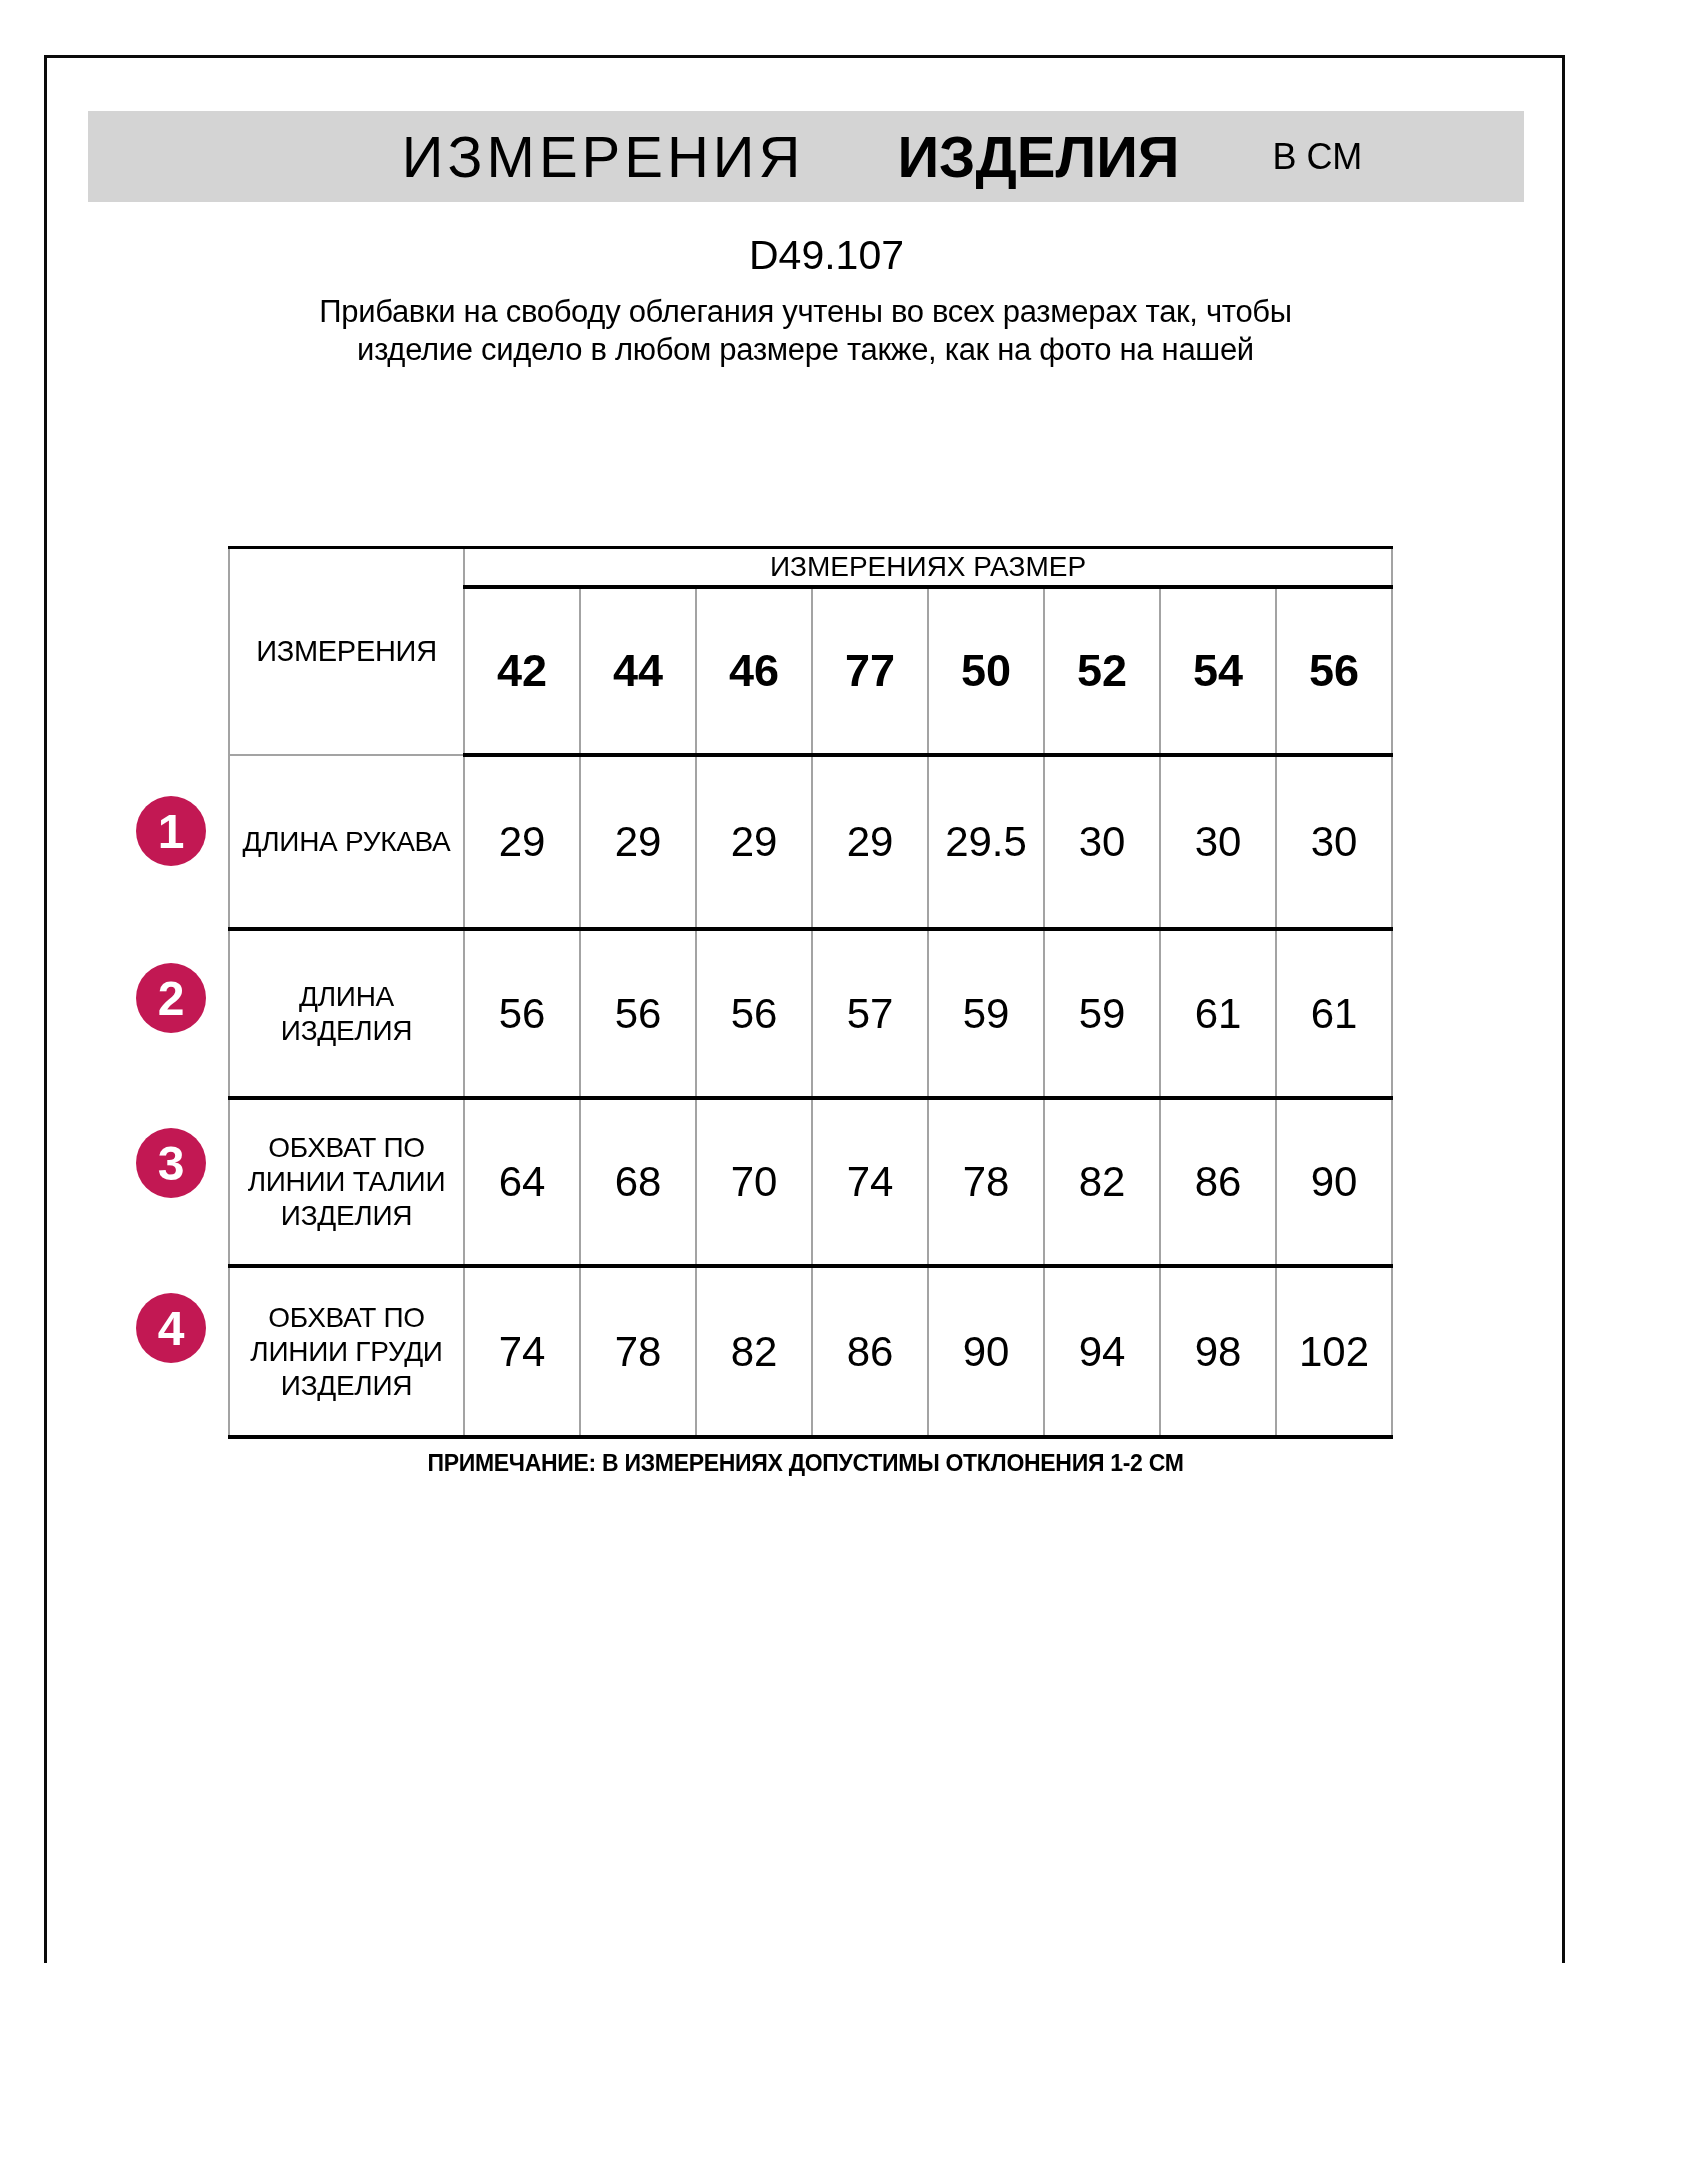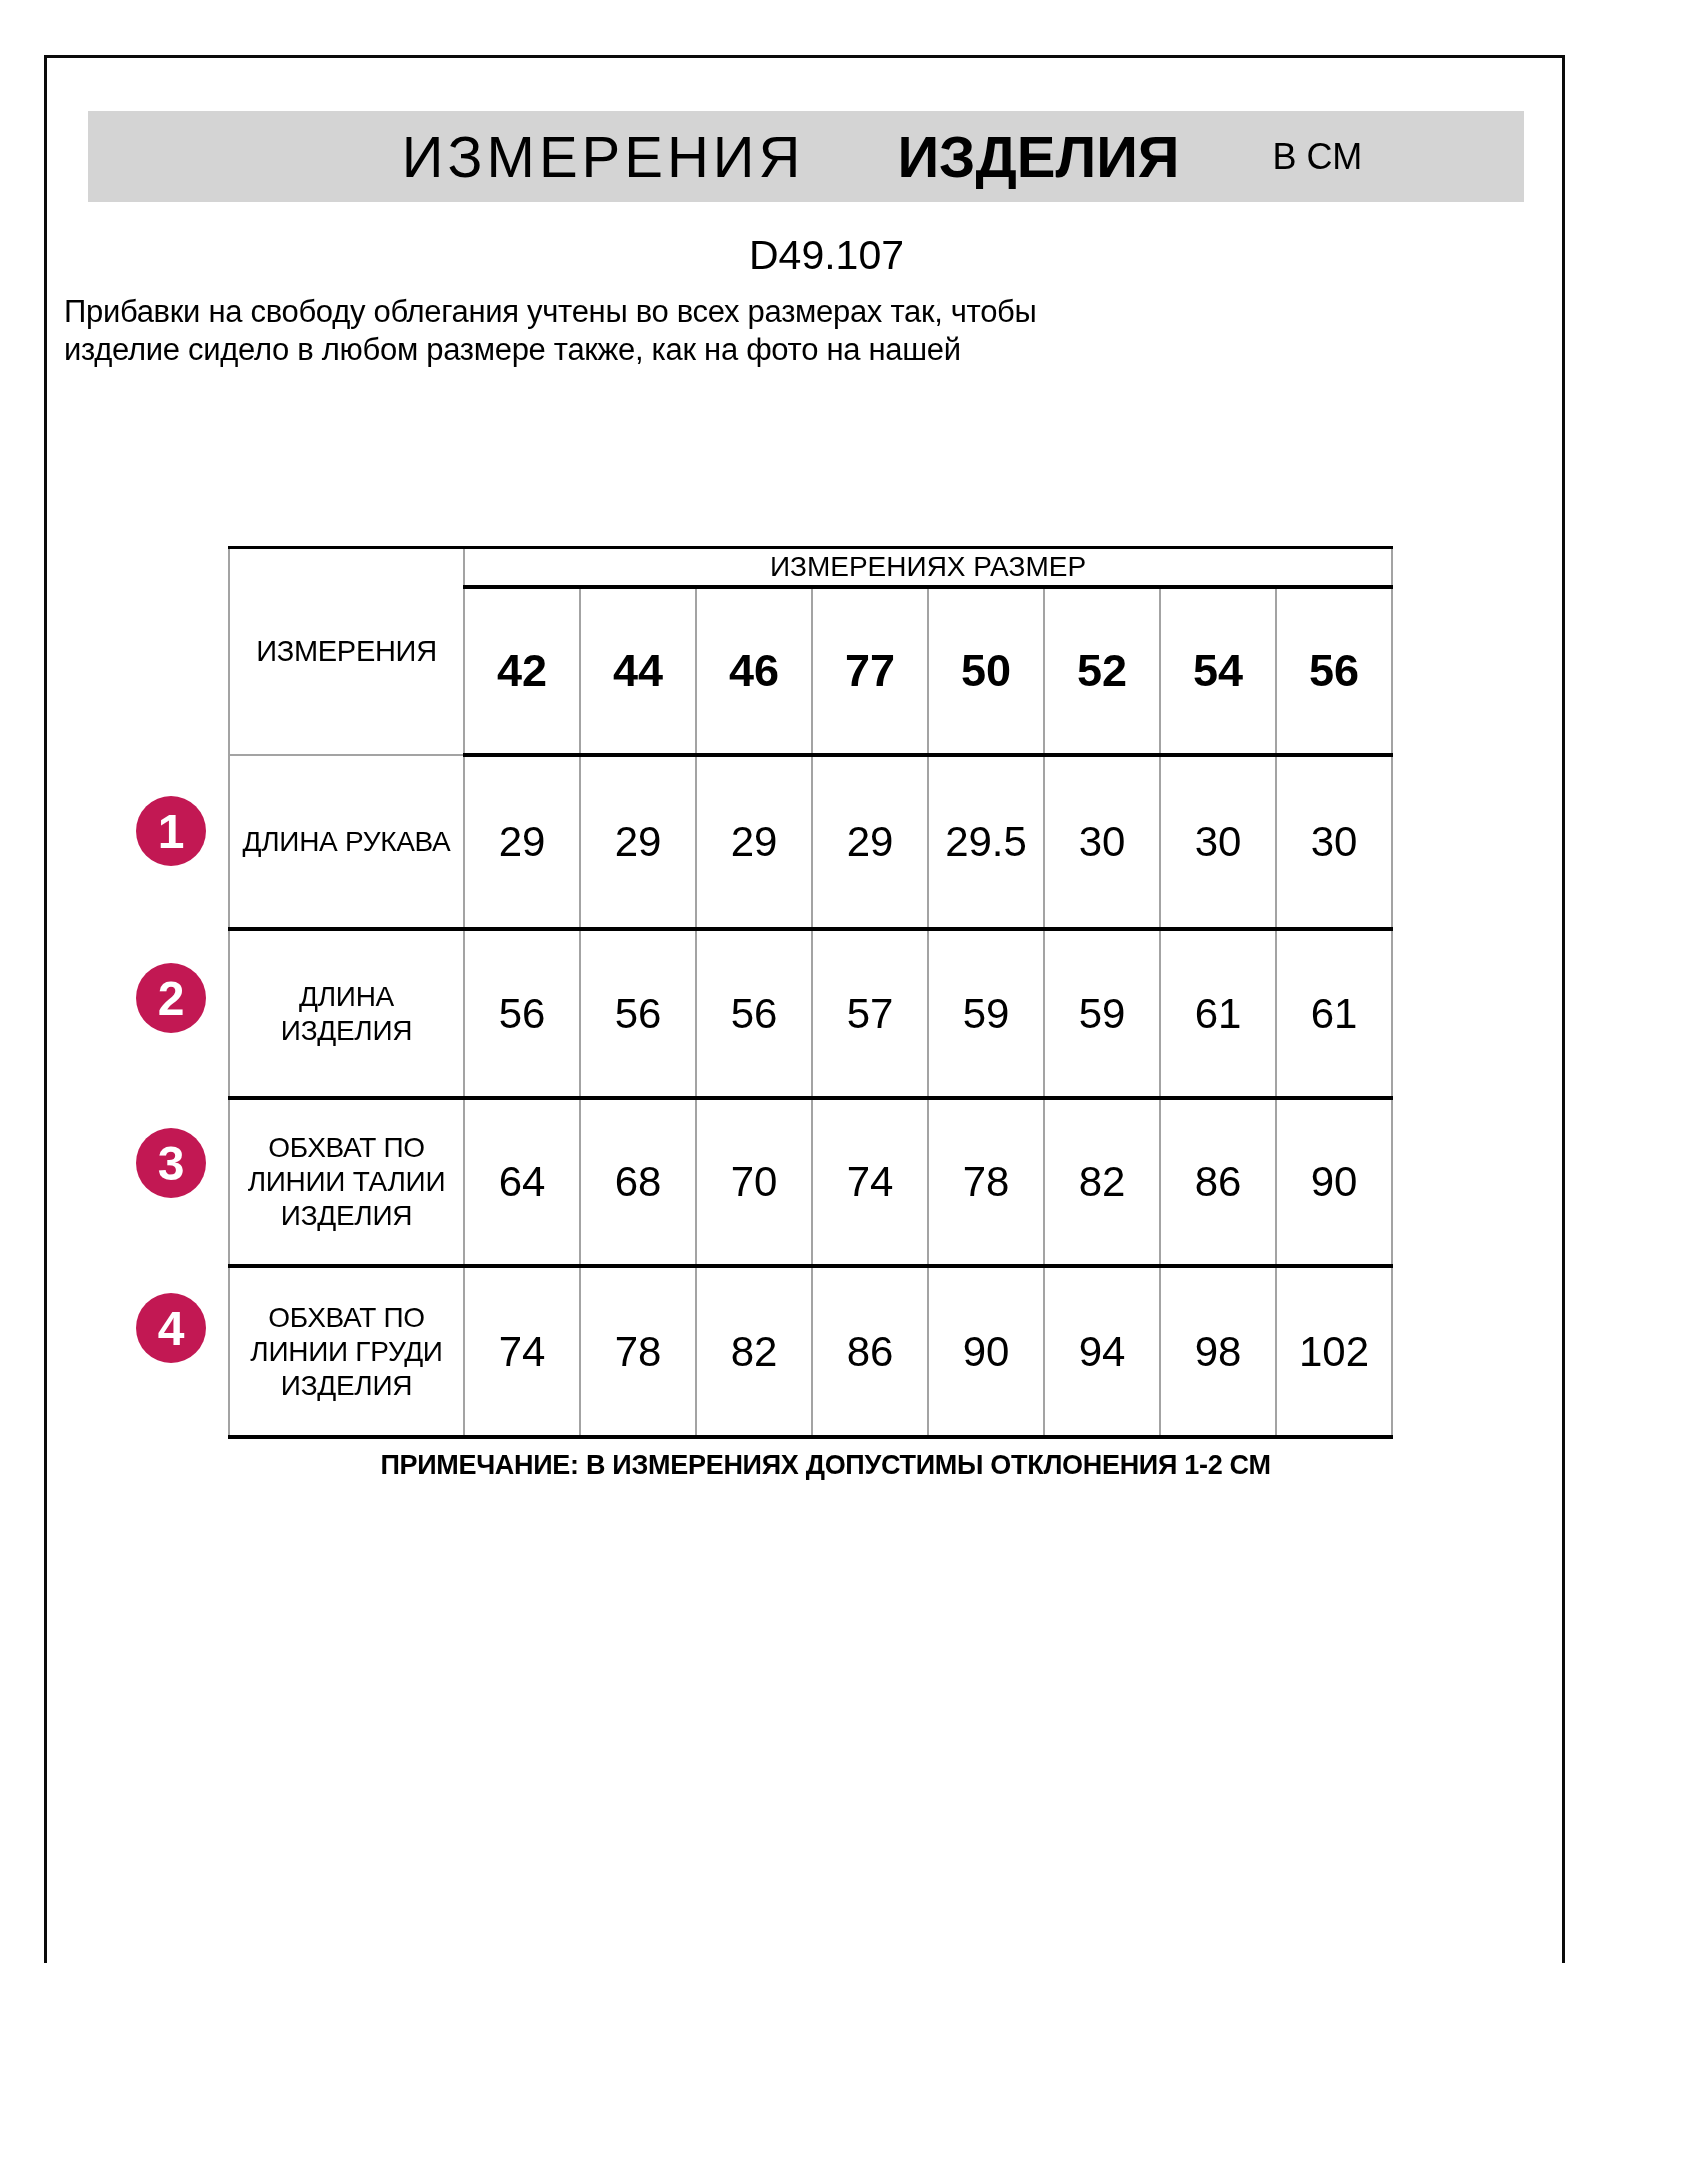--- a/index.html
+++ b/index.html
@@ -18,21 +18,21 @@
   }
   .title-reg{font-size:58px;letter-spacing:4px;white-space:nowrap;}
   .title-bold{font-size:58px;font-weight:bold;white-space:nowrap;}
   .title-units{font-size:36px;white-space:nowrap;}
   .code{
     position:absolute;left:44px;top:232px;width:1523px;
     text-align:center;font-size:41px;margin-left:21px;
   }
   .desc{
     position:absolute;left:44px;top:293px;width:1523px;
-    text-align:left;font-size:31px;line-height:38px;letter-spacing:-0.3px;margin-left:20px;
+    text-align:center;font-size:31px;line-height:38px;letter-spacing:-0.3px;
   }
   .marker{
     position:absolute;left:136px;width:70px;height:70px;border-radius:50%;
     background:#c21853;color:#ffffff;font-size:48px;font-weight:bold;
     display:flex;align-items:center;justify-content:center;
   }
   .m1{top:796px}.m2{top:963px}.m3{top:1128px}.m4{top:1293px}
   .size-table{
     position:absolute;left:228px;top:546px;border-collapse:collapse;
     table-layout:fixed;background:#fff;
@@ -46,21 +46,21 @@
   .gh-row .group{height:36px;font-size:28px;font-weight:normal;border-bottom:4px solid #000;}
   .corner{font-size:29px;letter-spacing:-0.3px;}
   .sz-row th{height:164px;font-size:45px;font-weight:bold;border-bottom:4px solid #000;}
   .data-row td{border-bottom:4px solid #000;}
   .r1 td{height:170px}.r2 td{height:165px}.r3 td{height:164px}.r4 td{height:167px}
   .lbl{font-size:28px;line-height:34px;letter-spacing:-0.3px;margin-left:41px;}
   .lbl-line{display:block;}
   .val{font-size:42px;}
   .note{
     position:absolute;left:44px;top:1450px;width:1523px;text-align:center;
-    font-size:27px;font-weight:bold;letter-spacing:-0.3px;padding-left:20px;
+    font-size:23px;font-weight:bold;letter-spacing:-0.3px;
   }
 </style>
 </head>
 <body>
 
 <div class="page">
 
   <div class="frame"></div>
 
   <header class="title-bar">

